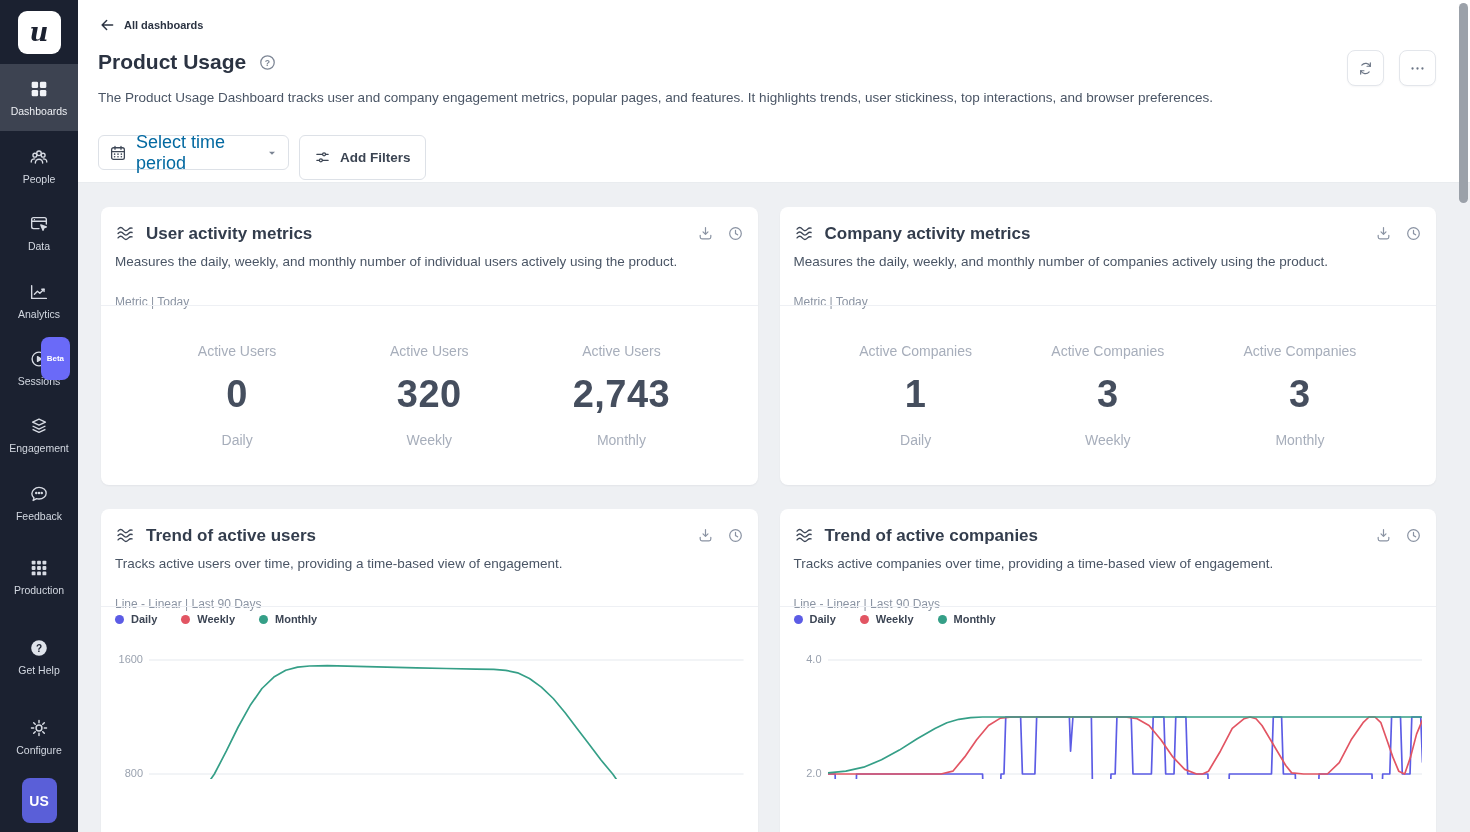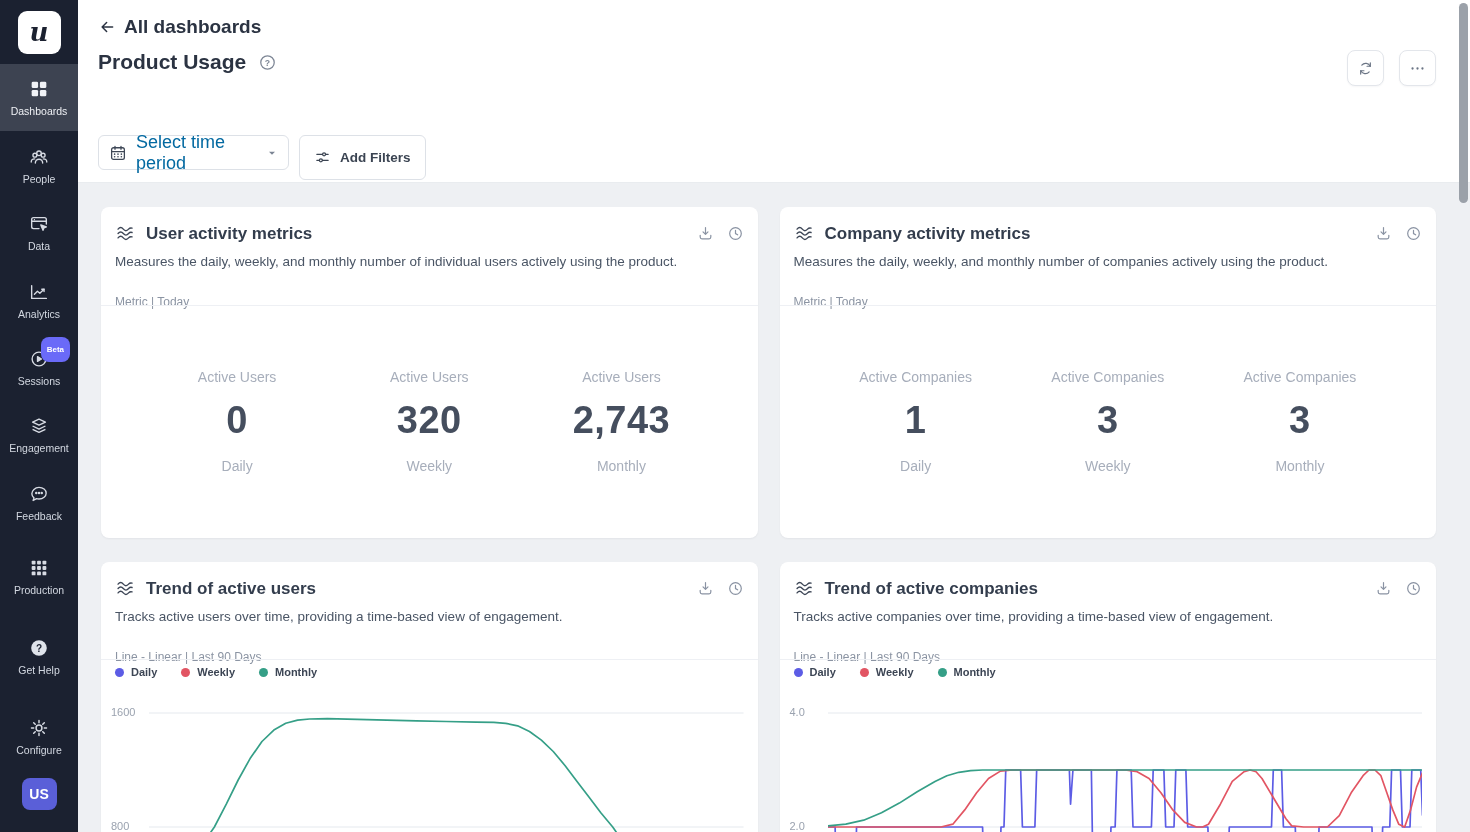--- a/index.html
+++ b/index.html
@@ -12,31 +12,31 @@
     background:#1b2130; display:flex; flex-direction:column; align-items:stretch; z-index:5; }
   .logo-wrap { height:76px; display:flex; align-items:center; justify-content:center; }
   .logo { width:43px; height:43px; background:#fff; border-radius:9px; display:flex;
     align-items:center; justify-content:center; font-family:"DejaVu Serif",serif;
     font-style:italic; font-weight:bold; font-size:26px; color:#1b2130; cursor:pointer; }
   .nav-item { height:80px; display:flex; flex-direction:column; align-items:center;
     justify-content:center; gap:5px; color:#d3d8e1; font-size:10.5px; cursor:pointer; position:relative; }
   .nav-item.active { background:#3d4351; color:#eef0f4; }
   .nav-item svg { display:block; }
   .icon-badge { position:absolute; top:3px; right:8px; background:#6a6af8; color:#fff;
-    font-size:8px; font-weight:bold; padding:8px 6px; border-radius:8px; }
+    font-size:8px; font-weight:bold; padding:17px 6px; border-radius:8px; }
   .side-bottom { margin-top:auto; display:flex; flex-direction:column;justify-content:space-between; }
   .avatar-wrap { height:56px; display:flex; align-items:flex-start; justify-content:center; padding-top:2px; }
-  .avatar { width:35px; height:32px; border-radius:8px; background:#5a5fd8; color:#fff;
+  .avatar { width:35px; height:45px; border-radius:8px; background:#5a5fd8; color:#fff;
     font-weight:bold; font-size:14px; display:flex; align-items:center; justify-content:center; cursor:pointer; }
 
   
   .main { position:absolute; left:78px; top:0; right:0; height:183px; background:#fff;
     border-bottom:1px solid #e9ecef; z-index:2; }
   .back-link { position:absolute; left:20px; top:16px; display:flex; align-items:center; gap:8px;
-    font-size:19px; font-weight:bold; color:#2b3342; cursor:pointer; }
+    font-size:11px; font-weight:bold; color:#2b3342; cursor:pointer; }
   .page-title-row { position:absolute; left:20px; top:50px; display:flex; align-items:center; gap:12px; }
   .page-title { font-size:21px; font-weight:bold; color:#2b3342; }
   .actions { position:absolute; right:34px; top:50px; display:flex; gap:15px; }
   .icon-btn { width:37px; height:36px; background:#fff; border:1px solid #e3e6eb; border-radius:8px;
     display:flex; align-items:center; justify-content:center; cursor:pointer;
     box-shadow:0 1px 2px rgba(16,24,40,.04); color:#6b7585; }
   .page-desc { position:absolute; left:20px; top:90px; font-size:13.5px; color:#4a5565; }
   .filter-row { position:absolute; left:20px; top:135px; display:flex; gap:10px; }
   .time-select { width:191px; height:35px; border:1px solid #dde1e7; border-radius:6px; background:#fff;
     display:flex; align-items:center; padding:0 10px; gap:9px; cursor:pointer; }
@@ -44,21 +44,21 @@
   .btn-filters { height:45px; border:1px solid #dde1e7; border-radius:6px; background:#fff;
     display:flex; align-items:center; gap:9px; padding:0 14px; font-size:13.5px; font-weight:bold;
     color:#3b4452; cursor:pointer; }
 
   
   .content { position:absolute; left:78px; top:183px; right:0; height:649px; background:#eef0f3;
     padding:24px 34px 0 23px; display:grid; grid-template-columns:1fr 1fr; gap:24px 22px;
     overflow:hidden; align-items:start; }
   .card { background:#fff; border-radius:8px; box-shadow:0 1px 2px rgba(16,24,40,.05);
     position:relative; padding:16px 14px 0 14px; }
-  .card.metrics-card { height:331px; }
+  .card.metrics-card { height:278px; }
   .card.trend-card { height:400px; overflow:hidden; }
   .card-title-row { display:flex; align-items:center; gap:10px; }
   .card-title { font-size:17px; font-weight:bold; color:#333d4d; flex:1; }
   .card-actions { display:flex; gap:13px; color:#8a93a3; }
   .card-actions span { cursor:pointer; display:flex; }
   .card-desc { margin-top:10px; font-size:13.5px; color:#4a5565; }
   .card-meta { margin-top:26px; font-size:12px; color:#8b94a3; }
   .card-divider { position:absolute; left:0; right:0; top:98px; height:1px; background:#eef0f4; }
   .trend-card .card-divider { top:97px; }
 
@@ -66,21 +66,21 @@
     align-items:center; justify-content:space-around; padding:0 40px; }
   .metric { text-align:center; flex:1; }
   .metric-label { font-size:14px; color:#a7aebb; }
   .metric-value { font-size:38px; font-weight:bold; color:#454e5e; margin:14px 0 16px; letter-spacing:.5px; }
   .metric-period { font-size:14px; color:#a7aebb; }
 
   .legend { position:absolute; left:14px; top:104px; display:flex; gap:24px; }
   .legend-item { display:flex; align-items:center; gap:7px; font-size:11px; font-weight:bold;
     color:#3c4554; cursor:pointer; }
   .legend-dot { width:9px; height:9px; border-radius:50%; }
-  .ytick { position:absolute; left:10px; width:32px; text-align:left; font-size:11px; color:#9aa2af; }
+  .ytick { position:absolute; left:10px; width:32px; text-align:right; font-size:11px; color:#9aa2af; }
   .ytick.t1 { top:144px; }
   .ytick.t2 { top:258px; }
   .trend-svg { position:absolute; left:48px; right:14px; top:138px; height:132px; width:calc(100% - 62px); }
 
   
   .scrollbar-thumb { position:absolute; right:2px; top:3px; width:9px; height:200px;
     background:#9ba1a9; border-radius:5px; z-index:9; cursor:pointer; }
 </style>
 </head>
 <body>
@@ -249,20 +249,21 @@
         <span style="display:flex;">
           <svg width="17" height="17" viewBox="0 0 24 24" fill="#6b7585">
             <circle cx="5" cy="12" r="1.6"></circle>
               <circle cx="12" cy="12" r="1.6"></circle>
               <circle cx="19" cy="12" r="1.6"></circle>
           </svg>
           </span>
       </div>
     </div>
 
+    <div class="page-desc">The Product Usage Dashboard tracks user and company engagement metrics, popular pages, and features. It highlights trends, user stickiness, top interactions, and browser preferences.</div>
 
     <div class="filter-row">
       <div class="time-select">
         <span style="display:flex;">
           <svg width="18" height="18" viewBox="0 0 24 24" fill="none" stroke="#3e4756" stroke-width="1.7" stroke-linecap="round">
             <rect x="3.5" y="5" width="17" height="15.5" rx="2.5"></rect>
             <path d="M8 3.2V7M16 3.2V7M3.5 10.2h17"></path>
             <path d="M7.5 13.5h.01M12 13.5h.01M16.5 13.5h.01M7.5 17h.01M12 17h.01M16.5 17h.01" stroke-width="2.2"></path>
           </svg>
           </span>

